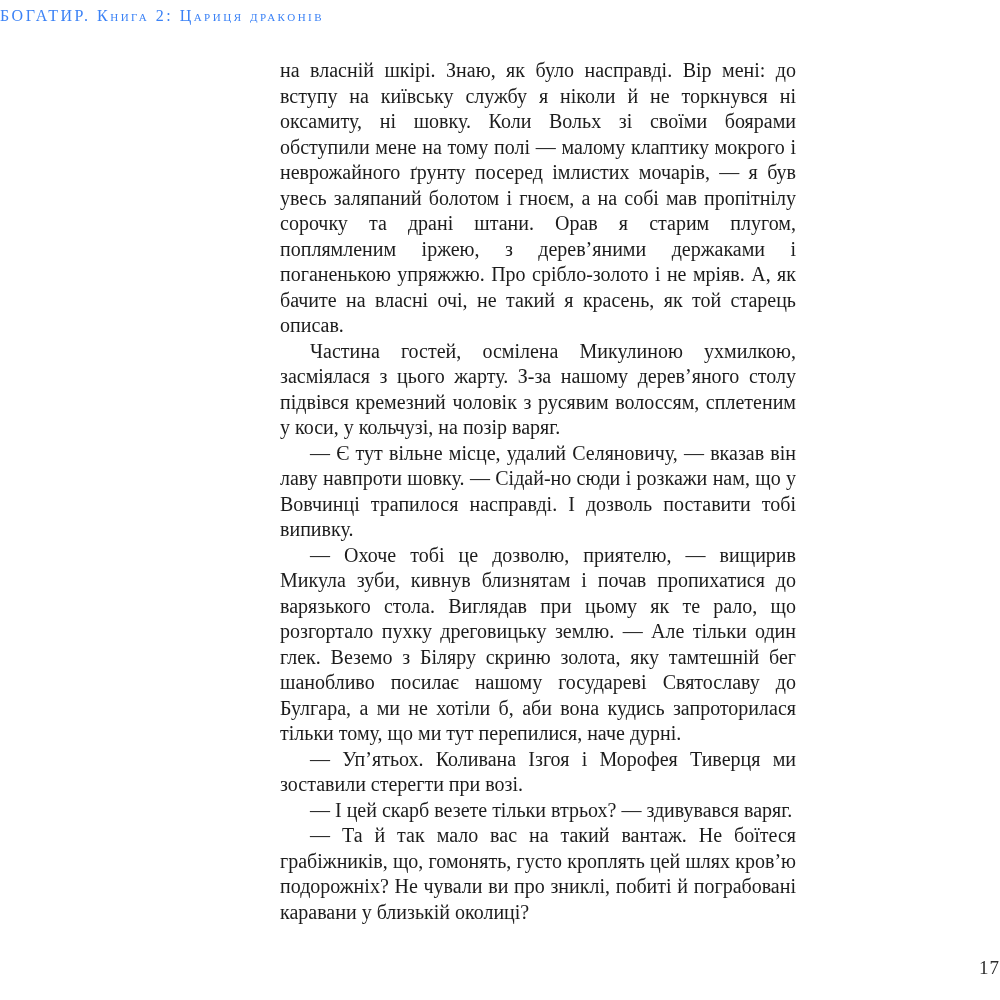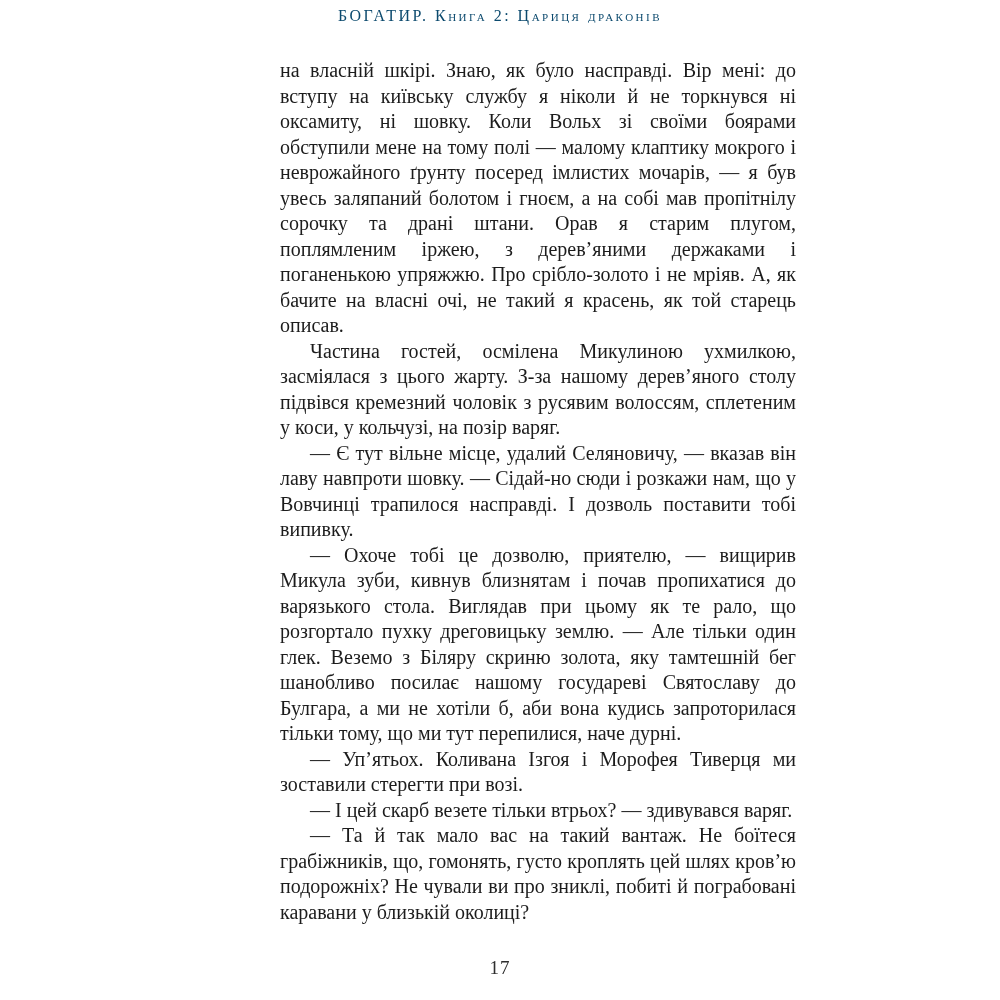--- a/index.html
+++ b/index.html
@@ -14,25 +14,25 @@
     background: #ffffff;
     font-family: "Liberation Serif", "DejaVu Serif", serif;
     color: #1c1c1c;
     overflow: hidden;
   }
   .running-header {
     position: absolute;
     top: 7px;
     left: 0;
     width: 100%;
-    text-align: center;
+    text-align: left;
     font-variant: small-caps;
     font-size: 16px;
     letter-spacing: 2.5px;
-    color: #0c4a6e;
+    color: #3b82f6;
     white-space: nowrap;
   }
   .text-block {
     position: absolute;
     top: 58px;
     left: 232px;
     width: 516px;
     font-size: 20px;
     line-height: 25.5px;
     text-align: justify;
@@ -44,21 +44,21 @@
     text-indent: 30px;
   }
   .para.first {
     text-indent: 0;
   }
   .page-number {
     position: absolute;
     top: 957px;
     left: 0;
     width: 100%;
-    text-align: center;
+    text-align: right;
     font-size: 19px;
     letter-spacing: 1px;
     color: #2e2e2e;
   }
 </style>
 </head>
 <body>
 
 <div class="book-page">
 

